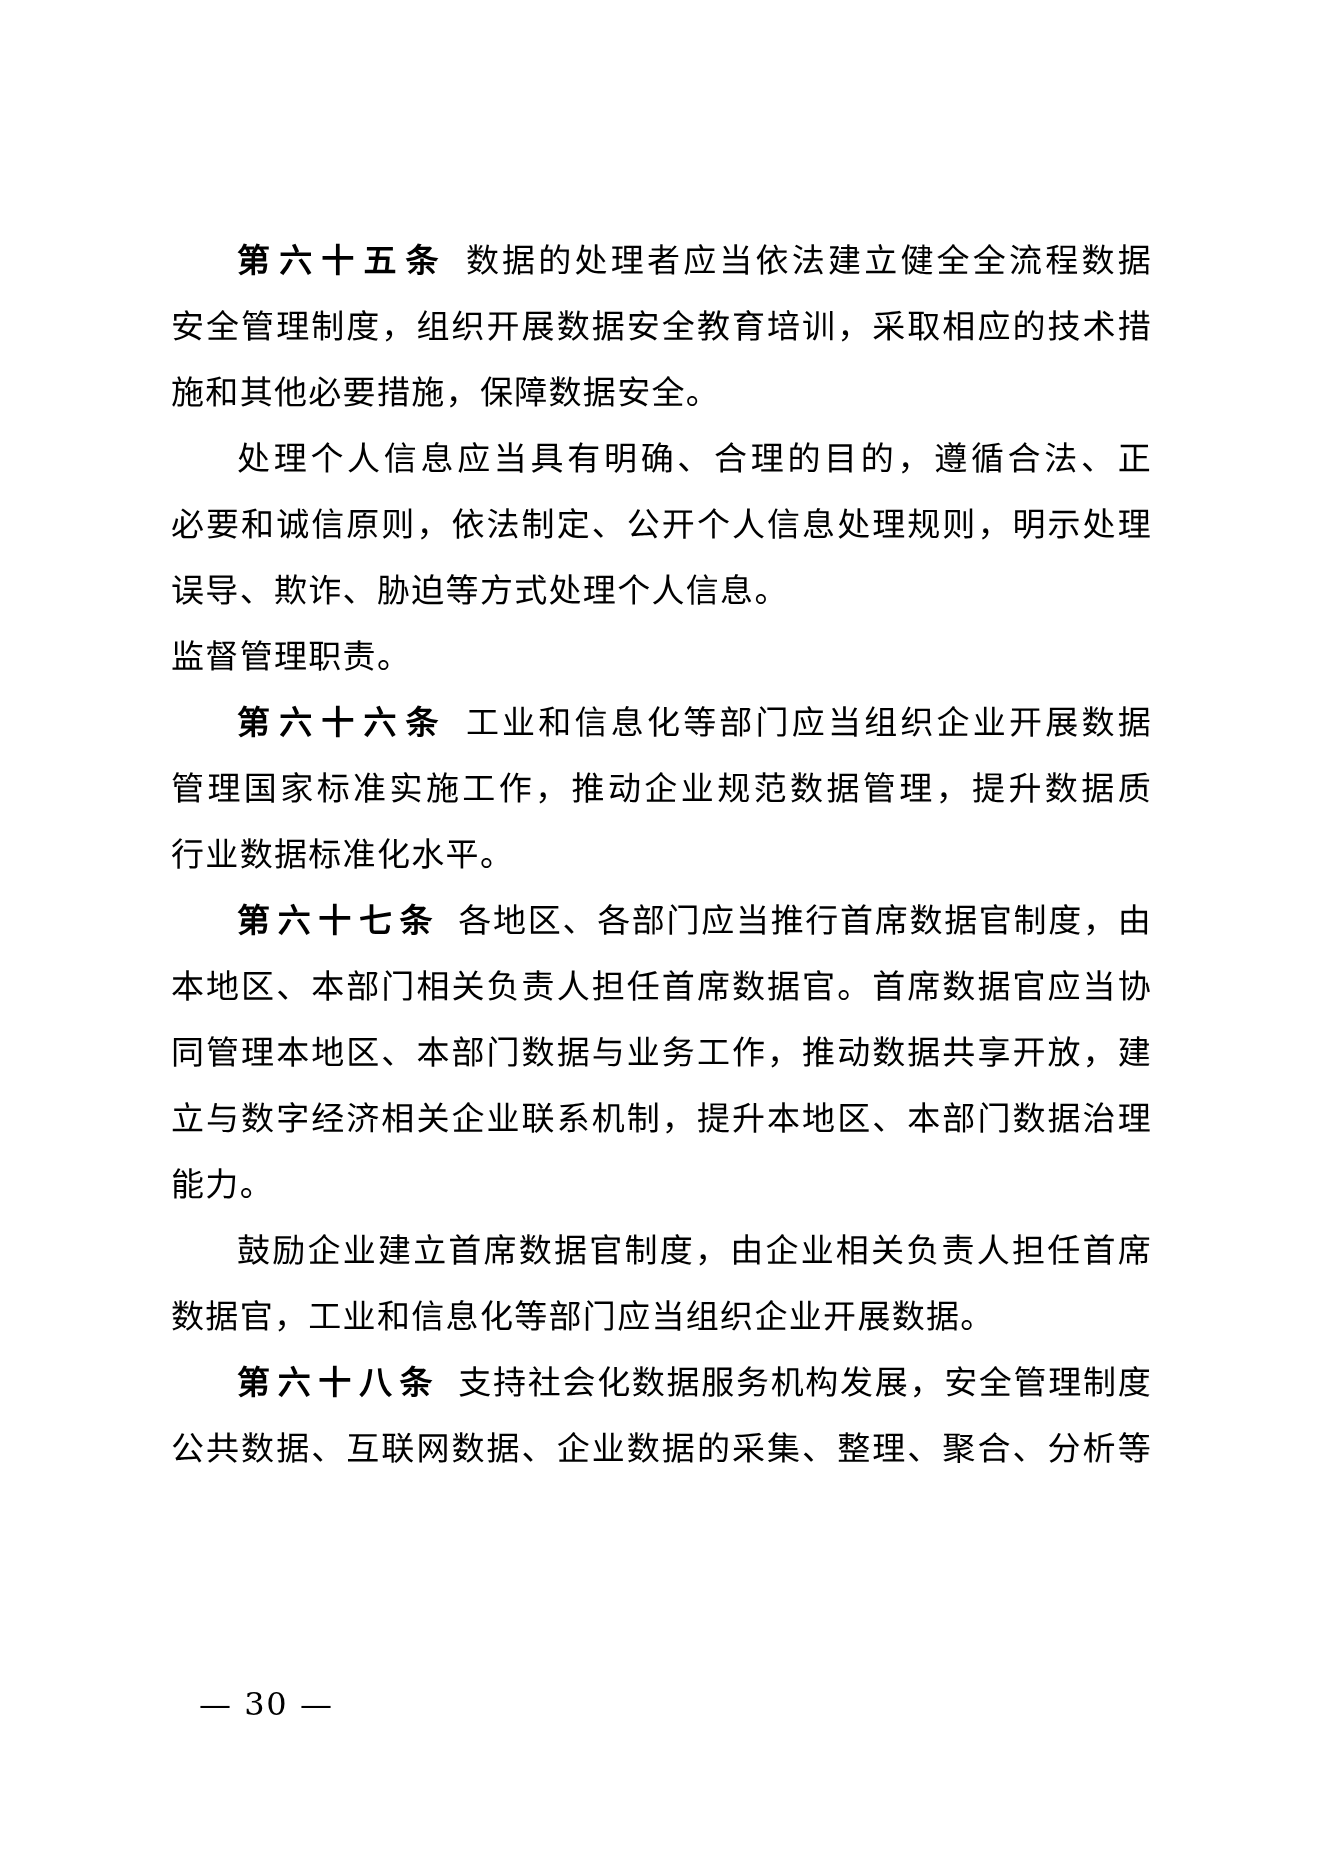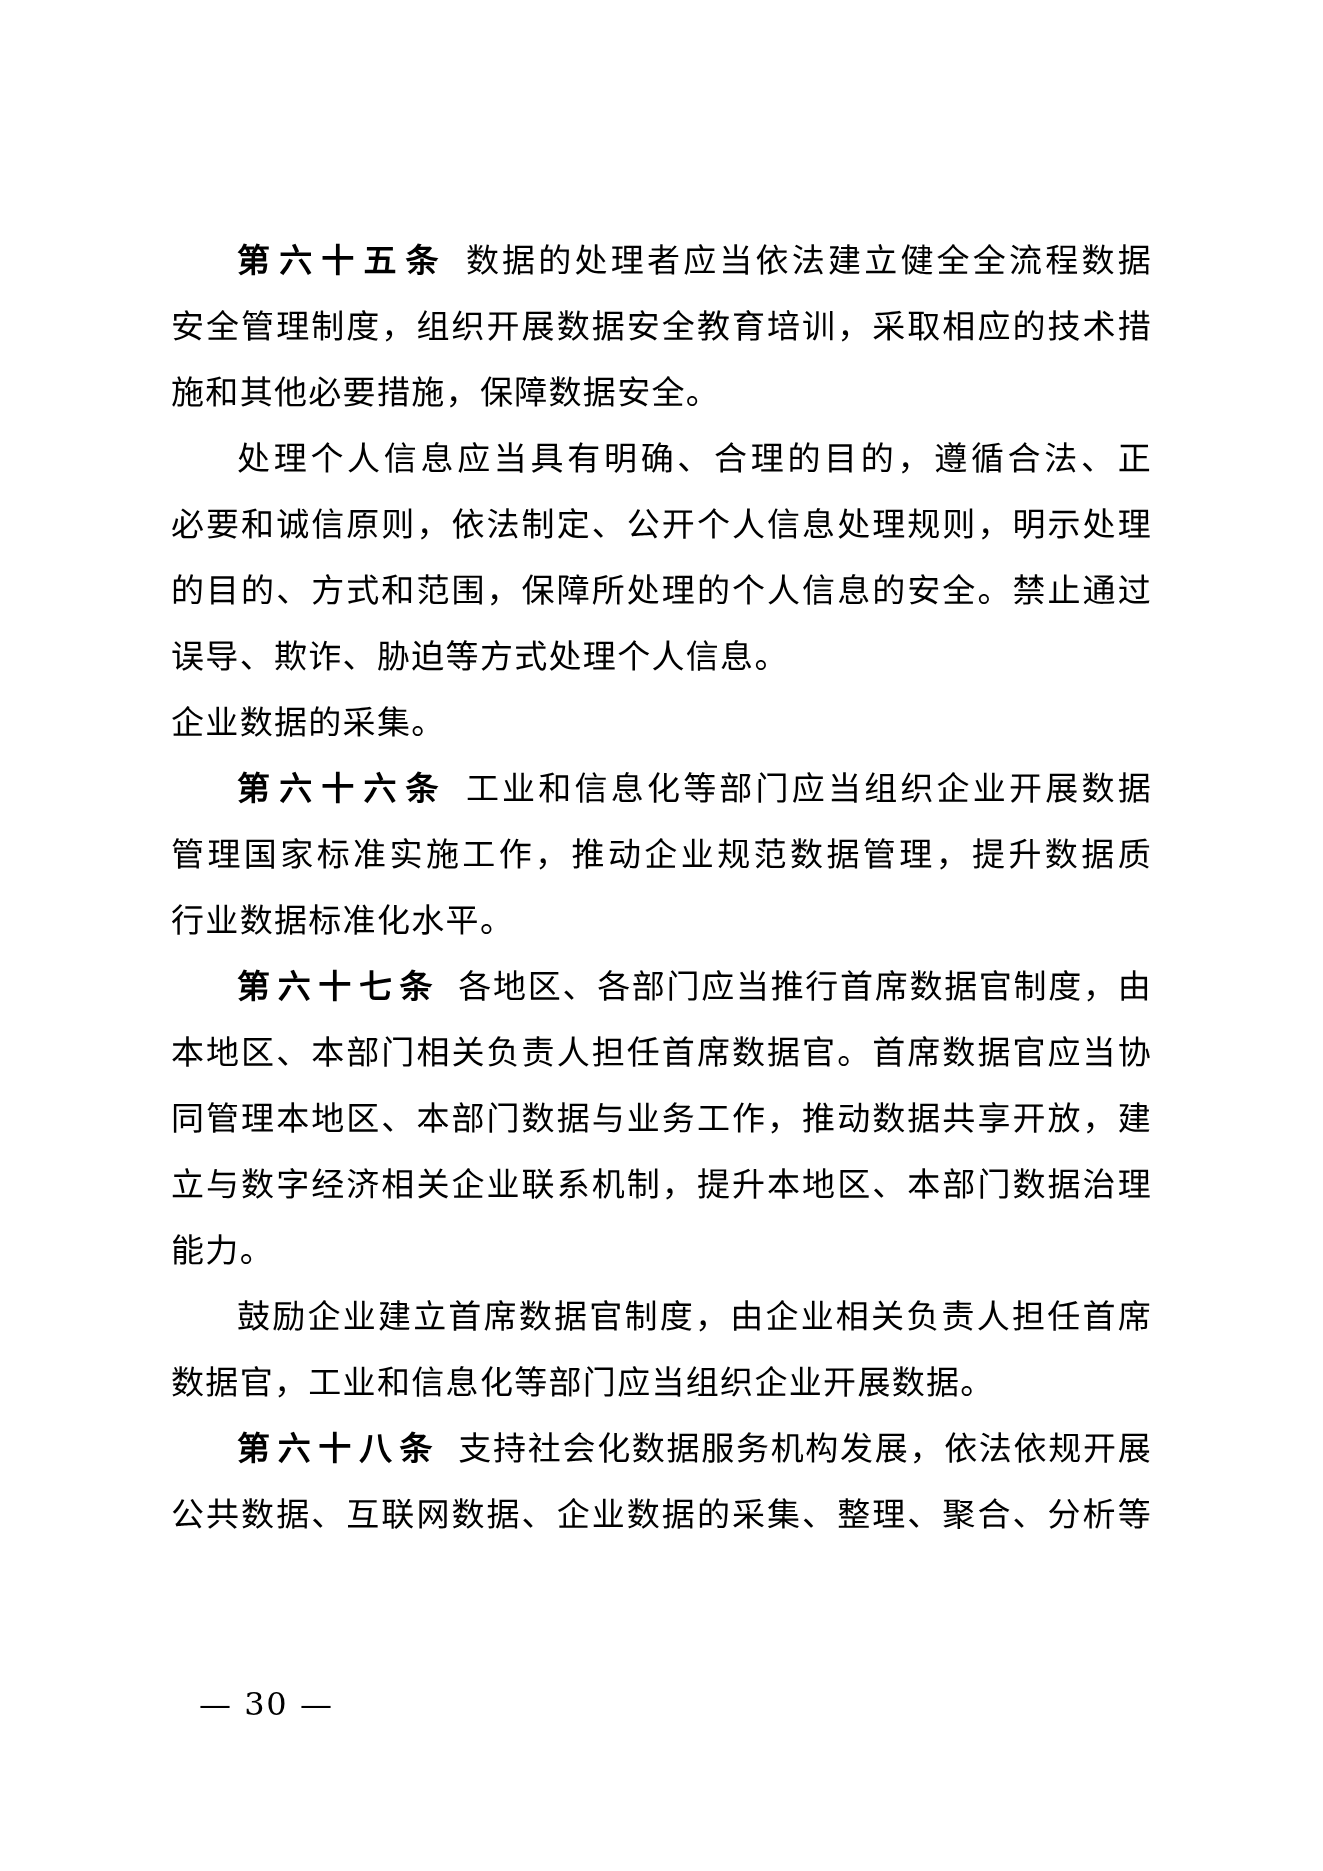--- a/index.html
+++ b/index.html
@@ -63,30 +63,29 @@
 </head>
 <body>
 
 <div class="page">
   <main class="text-block">
     <div class="line fill indent"><span class="art">第六十五条</span><span>数据的处理者应当依法建立健全全流程数据</span></div>
     <div class="line fill"><span>安全管理制度，组织开展数据安全教育培训，采取相应的技术措</span></div>
     <div class="line"><span>施和其他必要措施，保障数据安全。</span></div>
     <div class="line fill indent"><span>处理个人信息应当具有明确、合理的目的，遵循合法、正当、</span></div>
     <div class="line fill"><span>必要和诚信原则，依法制定、公开个人信息处理规则，明示处理</span></div>
-    <div class="line fill"><span>的目的、方式和范围，保障所处理的个人信息的安全。禁止通过</span></div>
     <div class="line"><span>误导、欺诈、胁迫等方式处理个人信息。</span></div>
-    <div class="line"><span>企业数据的采集。</span></div>
+    <div class="line"><span>监督管理职责。</span></div>
     <div class="line fill indent"><span class="art">第六十六条</span><span>工业和信息化等部门应当组织企业开展数据</span></div>
     <div class="line fill"><span>管理国家标准实施工作，推动企业规范数据管理，提升数据质量。</span></div>
     <div class="line"><span>行业数据标准化水平。</span></div>
     <div class="line fill indent"><span class="art">第六十七条</span><span>各地区、各部门应当推行首席数据官制度，由</span></div>
     <div class="line fill"><span>本地区、本部门相关负责人担任首席数据官。首席数据官应当协</span></div>
     <div class="line fill"><span>同管理本地区、本部门数据与业务工作，推动数据共享开放，建</span></div>
     <div class="line fill"><span>立与数字经济相关企业联系机制，提升本地区、本部门数据治理</span></div>
     <div class="line"><span>能力。</span></div>
     <div class="line fill indent"><span>鼓励企业建立首席数据官制度，由企业相关负责人担任首席</span></div>
     <div class="line"><span>数据官，工业和信息化等部门应当组织企业开展数据。</span></div>
-    <div class="line fill indent"><span class="art">第六十八条</span><span>支持社会化数据服务机构发展，依法依规开展</span></div>
+    <div class="line fill indent"><span class="art">第六十八条</span><span>支持社会化数据服务机构发展，安全管理制度</span></div>
     <div class="line fill"><span>公共数据、互联网数据、企业数据的采集、整理、聚合、分析等</span></div>
   </main>
   <div class="page-number">— 30 —</div>
 </div>
 
 </body></html>

